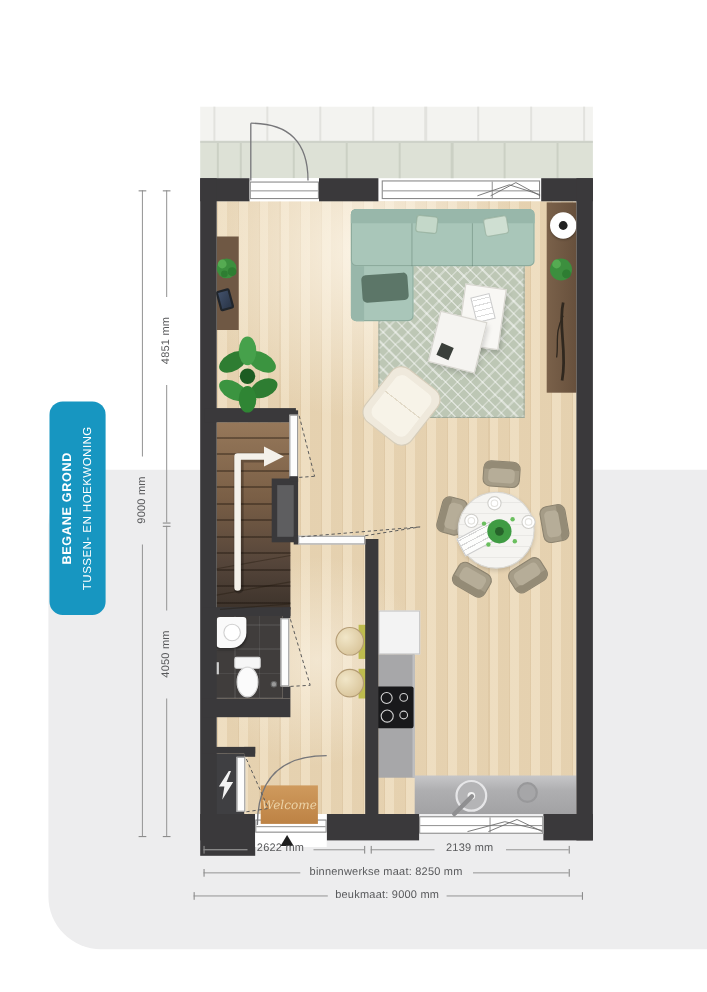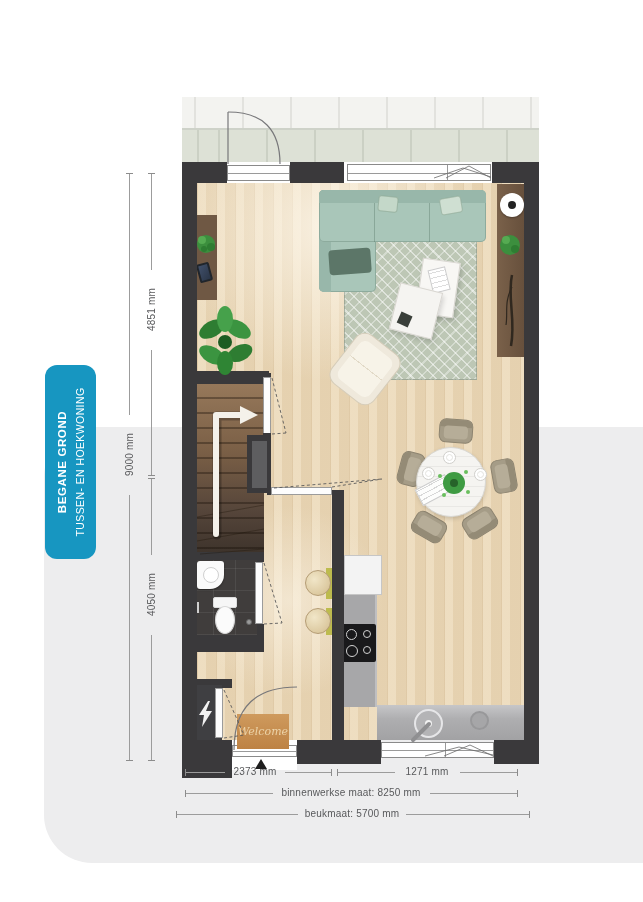--- a/index.html
+++ b/index.html
@@ -317,32 +317,32 @@
   <div class="dimseg-v" style="left:151px;top:478px;height:77px;"></div>
   <div class="dimseg-v" style="left:151px;top:635px;height:125px;"></div>
   <div class="tick-h" style="left:148px;top:478px;"></div>
   <div class="tick-h" style="left:148px;top:760px;"></div>
   <div class="dimlab rot" style="left:111px;top:589px;width:80px;">4050 mm</div>
 
   <div class="dimseg-h" style="left:185px;top:772px;width:40px;"></div>
   <div class="dimseg-h" style="left:285px;top:772px;width:46px;"></div>
   <div class="tick-v" style="left:185px;top:769px;"></div>
   <div class="tick-v" style="left:331px;top:769px;"></div>
-  <div class="dimlab" style="left:215px;top:766px;width:80px;">2373 mm</div>
+  <div class="dimlab" style="left:215px;top:766px;width:80px;">2622 mm</div>
   <div class="dimseg-h" style="left:337px;top:772px;width:58px;"></div>
   <div class="dimseg-h" style="left:460px;top:772px;width:57px;"></div>
   <div class="tick-v" style="left:337px;top:769px;"></div>
   <div class="tick-v" style="left:517px;top:769px;"></div>
-  <div class="dimlab" style="left:387px;top:766px;width:80px;">1271 mm</div>
+  <div class="dimlab" style="left:387px;top:766px;width:80px;">2139 mm</div>
 
   <div class="dimseg-h" style="left:185px;top:793px;width:88px;"></div>
   <div class="dimseg-h" style="left:430px;top:793px;width:87px;"></div>
   <div class="tick-v" style="left:185px;top:790px;"></div>
   <div class="tick-v" style="left:517px;top:790px;"></div>
   <div class="dimlab" style="left:271px;top:787px;width:160px;">binnenwerkse maat: 8250 mm</div>
 
   <div class="dimseg-h" style="left:176px;top:814px;width:122px;"></div>
   <div class="dimseg-h" style="left:406px;top:814px;width:123px;"></div>
   <div class="tick-v" style="left:176px;top:811px;"></div>
   <div class="tick-v" style="left:529px;top:811px;"></div>
-  <div class="dimlab" style="left:292px;top:808px;width:120px;">beukmaat: 5700 mm</div>
+  <div class="dimlab" style="left:292px;top:808px;width:120px;">beukmaat: 9000 mm</div>
 
 </div>
 
 </body></html>

